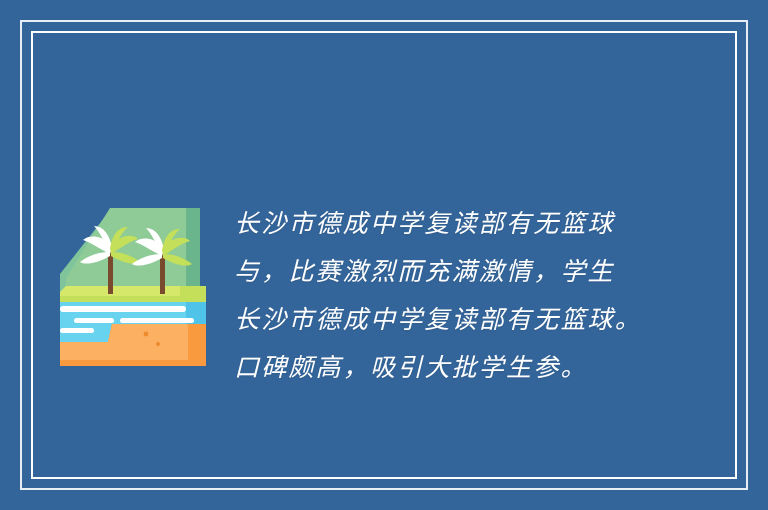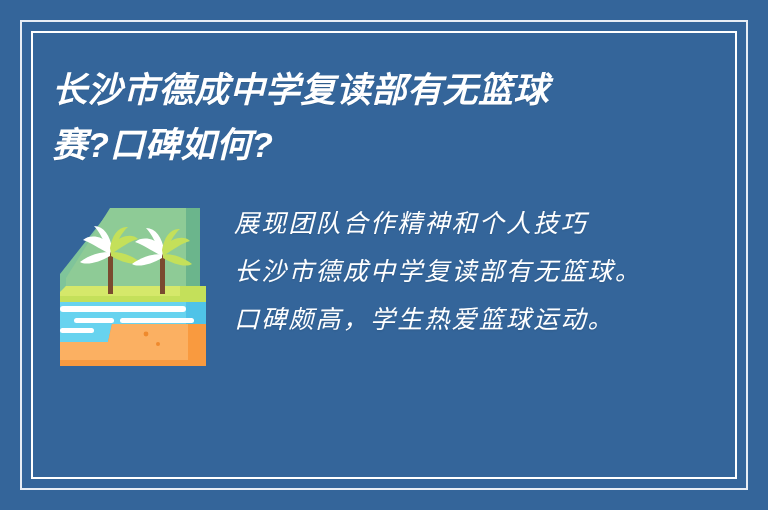--- a/index.html
+++ b/index.html
@@ -106,24 +106,20 @@
   }
 </style>
 </head>
 <body>
 
 <div class="poster">
 
   <div class="frame-outer"></div>
   <div class="frame-inner"></div>
 
-  <div class="headline">
-    <span class="headline-line">长沙市德成中学复读部有无篮球</span>
-    <span class="headline-line">赛?口碑如何?</span>
-  </div>
 
   <div class="content">
 
     <div class="illustration">
       <svg viewBox="0 0 146 158" xmlns="http://www.w3.org/2000/svg" aria-hidden="true">
 
         <path d="M52,0 L140,0 L140,92 L0,92 L0,66 Z" fill="#7fc49a"></path>
 
         <rect x="126" y="0" width="14" height="92" fill="#6bb58c"></rect>
 
@@ -161,19 +157,20 @@
         <rect x="0" y="120" width="34" height="5" rx="2.5" fill="#ffffff"></rect>
 
         <path d="M52,116 L146,116 L146,158 L0,158 L0,134 L48,134 Z" fill="#f99a3f"></path>
         <path d="M52,116 L128,116 L128,152 L0,152 L0,134 L48,134 Z" fill="#fbb062"></path>
         <circle cx="86" cy="126" r="2.4" fill="#ef8a2d"></circle>
         <circle cx="98" cy="136" r="2" fill="#ef8a2d"></circle>
       </svg>
     </div>
 
     <div class="body-copy">
-      <span class="body-line">展现团队合作精神和个人技巧</span>
+      <span class="body-line">长沙市德成中学复读部有无篮球</span>
+      <span class="body-line">与，比赛激烈而充满激情，学生</span>
       <span class="body-line">长沙市德成中学复读部有无篮球。</span>
-      <span class="body-line">口碑颇高，学生热爱篮球运动。</span>
+      <span class="body-line">口碑颇高，吸引大批学生参。</span>
     </div>
 
   </div>
 </div>
 
 </body></html>

